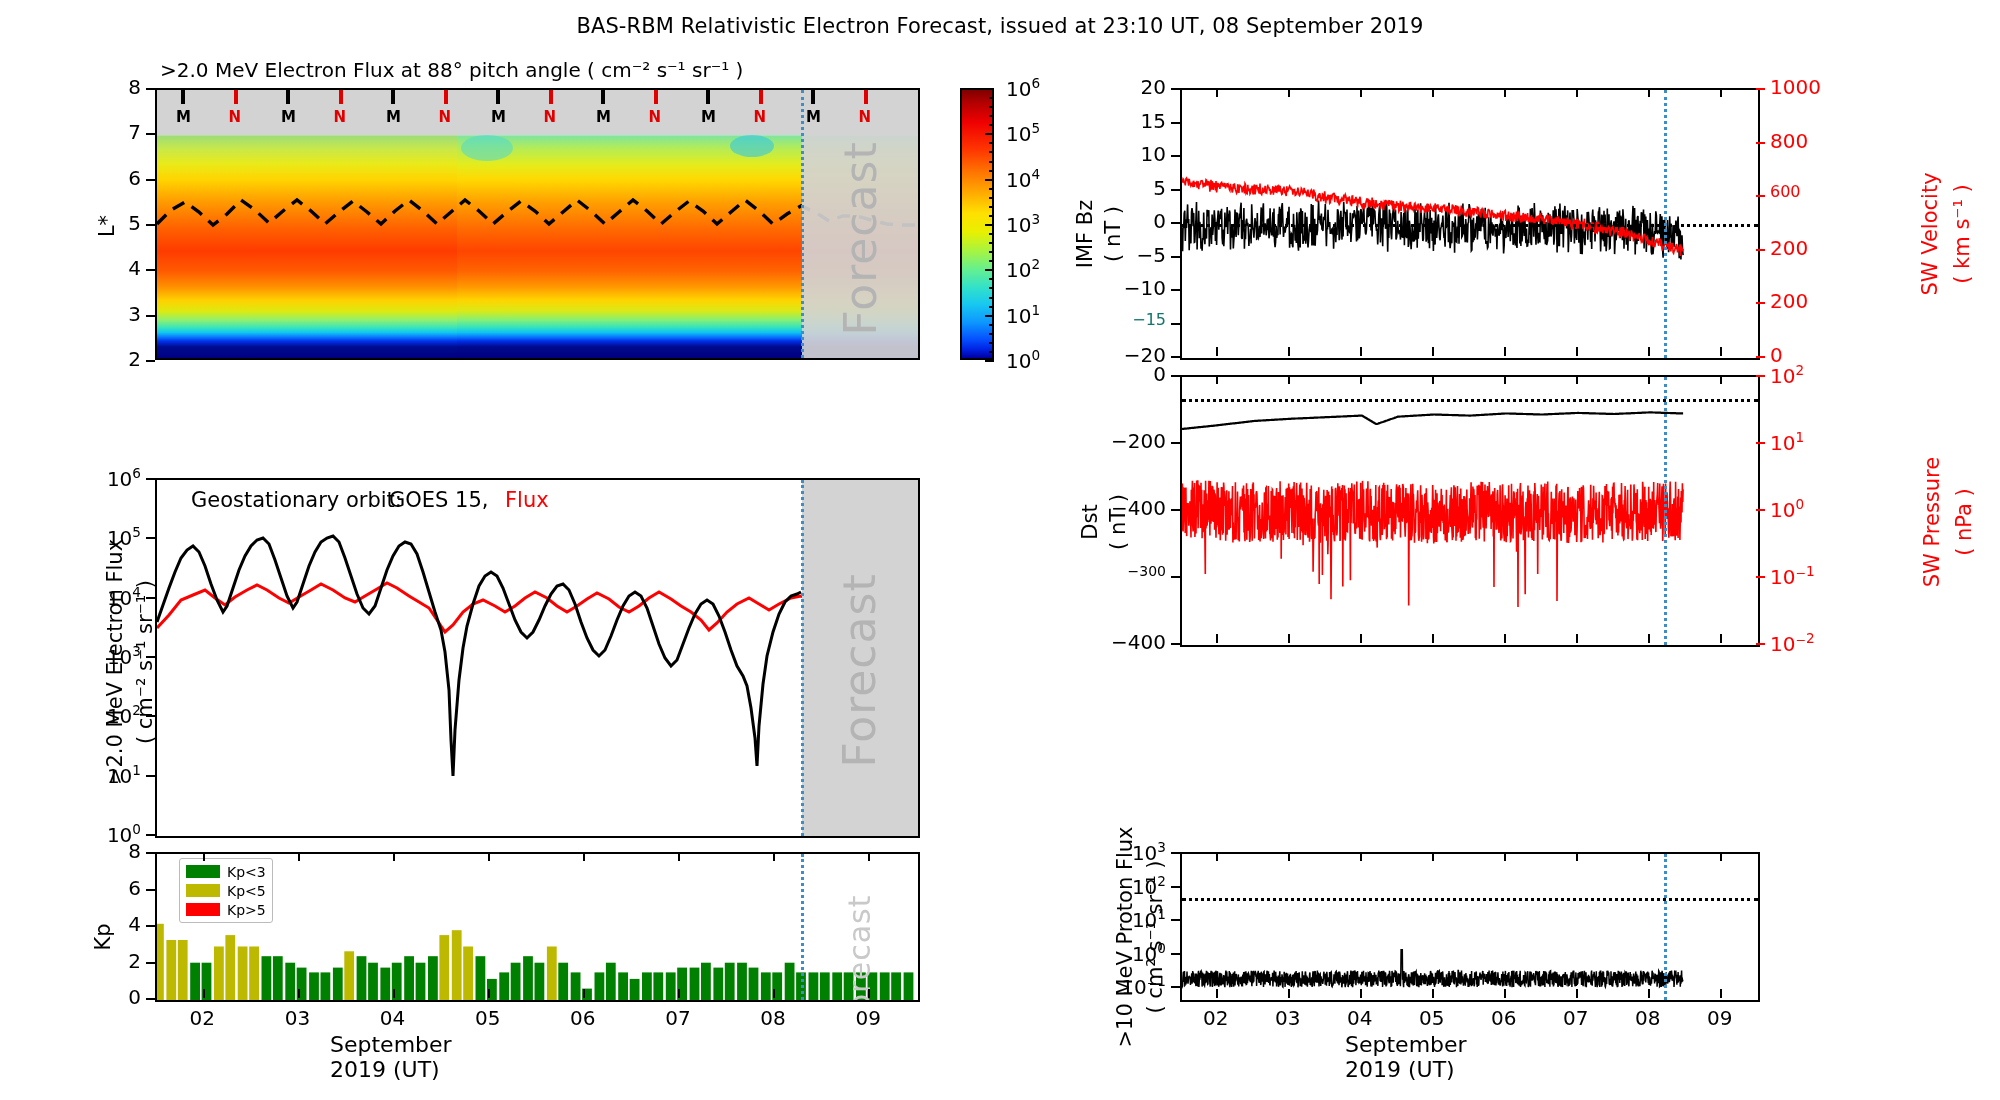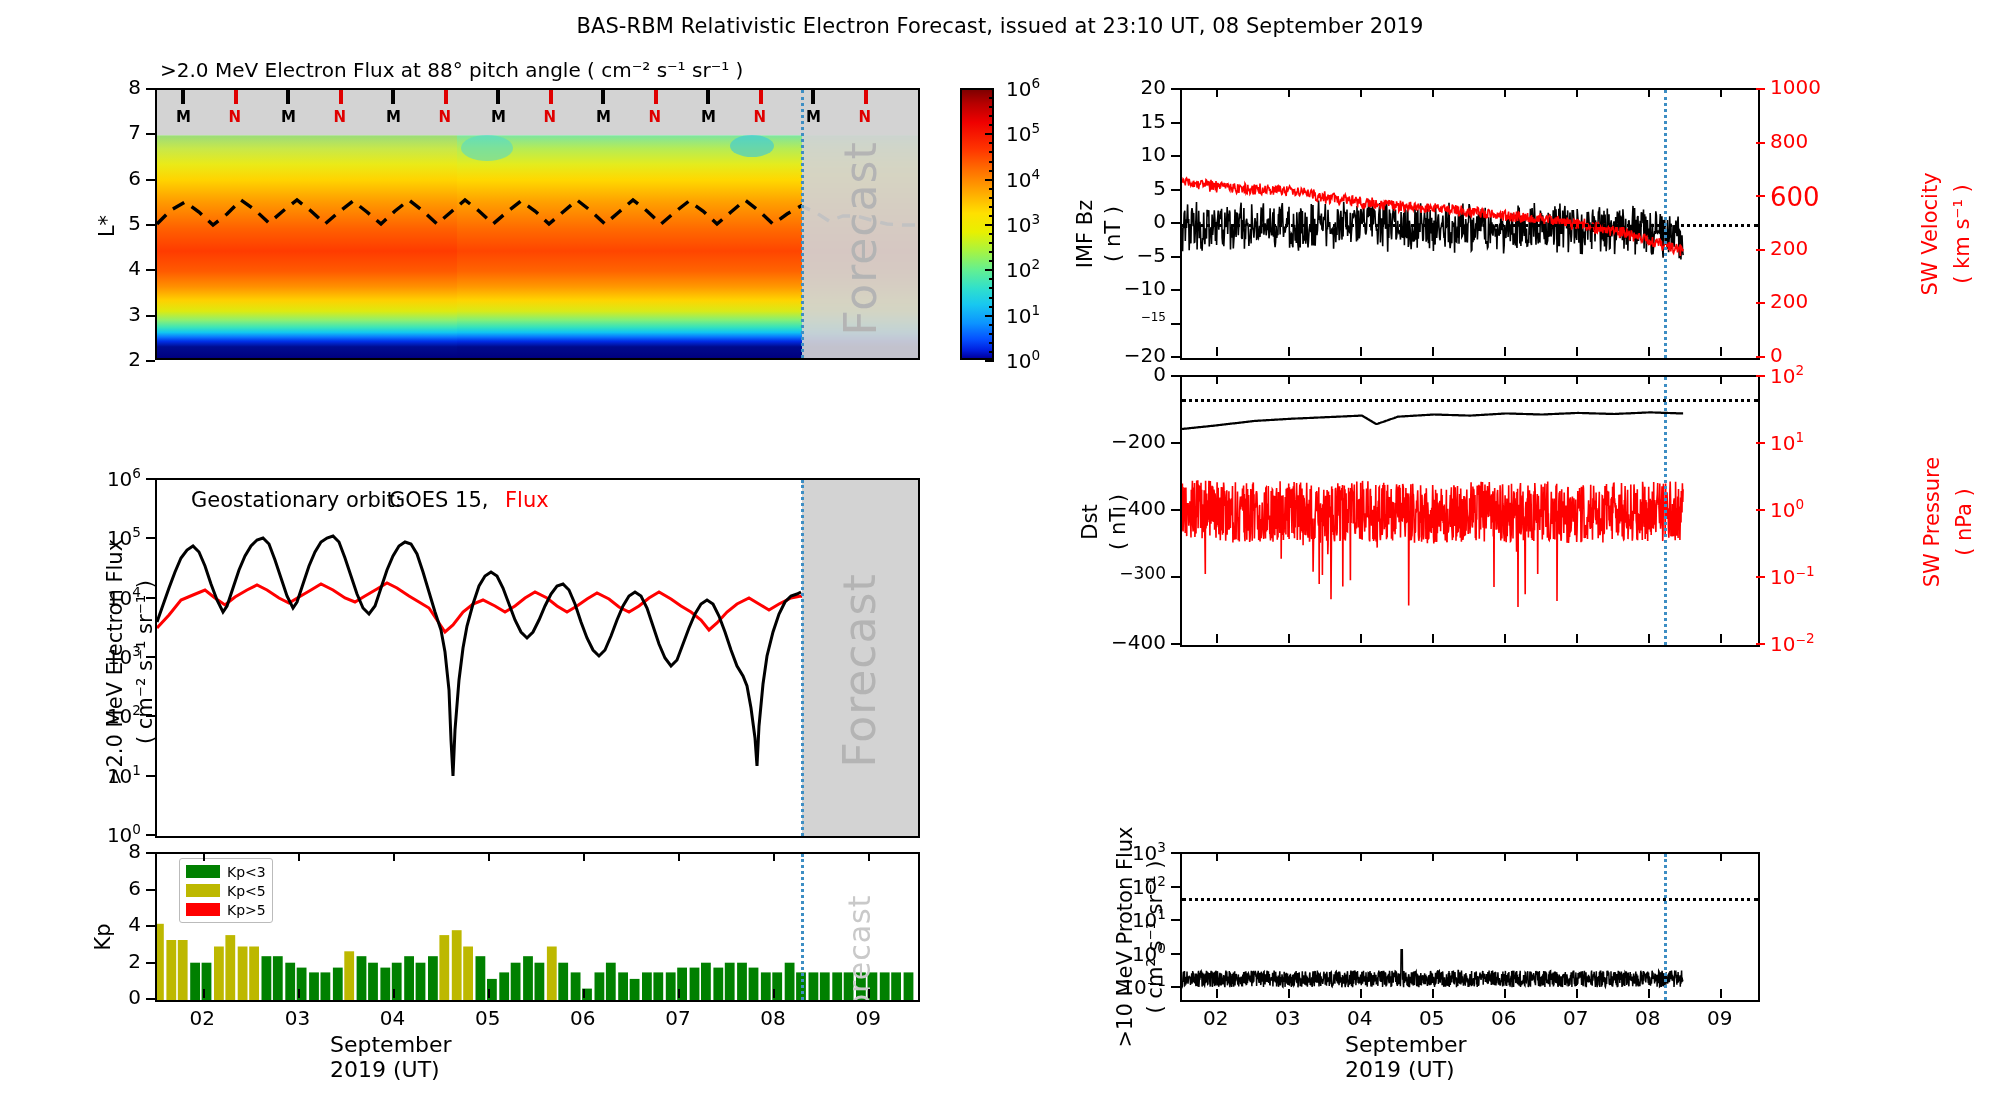--- a/index.html
+++ b/index.html
@@ -418,33 +418,33 @@
         <div class="tklbl" style="top: 54px; color: rgb(0, 0, 0); font-size: 20px; right: 14px; text-align: right;">10</div>
         <div class="ytick" style="top: 100.5px; background: rgb(0, 0, 0);"></div>
         <div class="tklbl" style="top: 87.5px; color: rgb(0, 0, 0); font-size: 20px; right: 14px; text-align: right;">5</div>
         <div class="ytick" style="top: 134px; background: rgb(0, 0, 0);"></div>
         <div class="tklbl" style="top: 121px; color: rgb(0, 0, 0); font-size: 20px; right: 14px; text-align: right;">0</div>
         <div class="ytick" style="top: 167.5px; background: rgb(0, 0, 0);"></div>
         <div class="tklbl" style="top: 154.5px; color: rgb(0, 0, 0); font-size: 20px; right: 14px; text-align: right;">−5</div>
         <div class="ytick" style="top: 201px; background: rgb(0, 0, 0);"></div>
         <div class="tklbl" style="top: 188px; color: rgb(0, 0, 0); font-size: 20px; right: 14px; text-align: right;">−10</div>
         <div class="ytick" style="top: 234.5px; background: rgb(0, 0, 0);"></div>
-        <div class="tklbl" style="top: 221.5px; color: #000000; font-size: 12px; right: 14px; text-align: right;">−15</div>
+        <div class="tklbl" style="top: 221.5px; color: #0f766e; font-size: 16px; right: 14px; text-align: right;">−15</div>
         <div class="ytick" style="top: 268px; background: rgb(0, 0, 0);"></div>
         <div class="tklbl" style="top: 255px; color: rgb(0, 0, 0); font-size: 20px; right: 14px; text-align: right;">−20</div>
       </div>
   </div>
   <div class="abs" style="left:1756px;top:88px;height:272px;">
     <div id="imfYR">
         <div class="ytickR" style="top: 0px; background: rgb(255, 0, 0);"></div>
         <div class="tklbl" style="top: -13px; color: rgb(255, 0, 0); font-size: 20px; left: 14px;">1000</div>
         <div class="ytickR" style="top: 53.6px; background: rgb(255, 0, 0);"></div>
         <div class="tklbl" style="top: 40.6px; color: rgb(255, 0, 0); font-size: 20px; left: 14px;">800</div>
         <div class="ytickR" style="top: 107.2px; background: rgb(255, 0, 0);"></div>
-        <div class="tklbl" style="top: 94.2px; color: rgb(255, 0, 0); font-size: 26px; left: 14px;">600</div>
+        <div class="tklbl" style="top: 94.2px; color: rgb(255, 0, 0); font-size: 16px; left: 14px;">600</div>
         <div class="ytickR" style="top: 160.8px; background: rgb(255, 0, 0);"></div>
         <div class="tklbl" style="top: 147.8px; color: rgb(255, 0, 0); font-size: 20px; left: 14px;">200</div>
         <div class="ytickR" style="top: 214.4px; background: rgb(255, 0, 0);"></div>
         <div class="tklbl" style="top: 201.4px; color: rgb(255, 0, 0); font-size: 20px; left: 14px;">200</div>
         <div class="ytickR" style="top: 268px; background: rgb(255, 0, 0);"></div>
         <div class="tklbl" style="top: 255px; color: rgb(255, 0, 0); font-size: 20px; left: 14px;">0</div>
       </div>
   </div>
 
   <div class="alabel rot" style="left:985px;top:222px;width:200px;text-align:center;">IMF Bz</div>
@@ -489,21 +489,21 @@
 
   <div class="abs" style="left:1180px;top:375px;height:272px;">
     <div id="dstYL">
         <div class="ytick" style="top: 0px; background: rgb(0, 0, 0);"></div>
         <div class="tklbl" style="top: -13px; color: rgb(0, 0, 0); font-size: 20px; right: 14px; text-align: right;">0</div>
         <div class="ytick" style="top: 67px; background: rgb(0, 0, 0);"></div>
         <div class="tklbl" style="top: 54px; color: rgb(0, 0, 0); font-size: 20px; right: 14px; text-align: right;">−200</div>
         <div class="ytick" style="top: 134px; background: rgb(0, 0, 0);"></div>
         <div class="tklbl" style="top: 121px; color: rgb(0, 0, 0); font-size: 20px; right: 14px; text-align: right;">−400</div>
         <div class="ytick" style="top: 201px; background: rgb(0, 0, 0);"></div>
-        <div class="tklbl" style="top: 188px; color: rgb(0, 0, 0); font-size: 17px; right: 14px; text-align: right;">−300</div>
+        <div class="tklbl" style="top: 188px; color: rgb(0, 0, 0); font-size: 14px; right: 14px; text-align: right;">−300</div>
         <div class="ytick" style="top: 268px; background: rgb(0, 0, 0);"></div>
         <div class="tklbl" style="top: 255px; color: rgb(0, 0, 0); font-size: 20px; right: 14px; text-align: right;">−400</div>
       </div>
   </div>
   <div class="abs" style="left:1756px;top:375px;height:272px;">
     <div id="dstYR">
         <div class="ytickR" style="top: 0px; background: rgb(255, 0, 0);"></div>
         <div class="tklbl" style="top: -13px; color: rgb(255, 0, 0); font-size: 20px; left: 14px;">10<span class="sup">2</span></div>
         <div class="ytickR" style="top: 67px; background: rgb(255, 0, 0);"></div>
         <div class="tklbl" style="top: 54px; color: rgb(255, 0, 0); font-size: 20px; left: 14px;">10<span class="sup">1</span></div>

